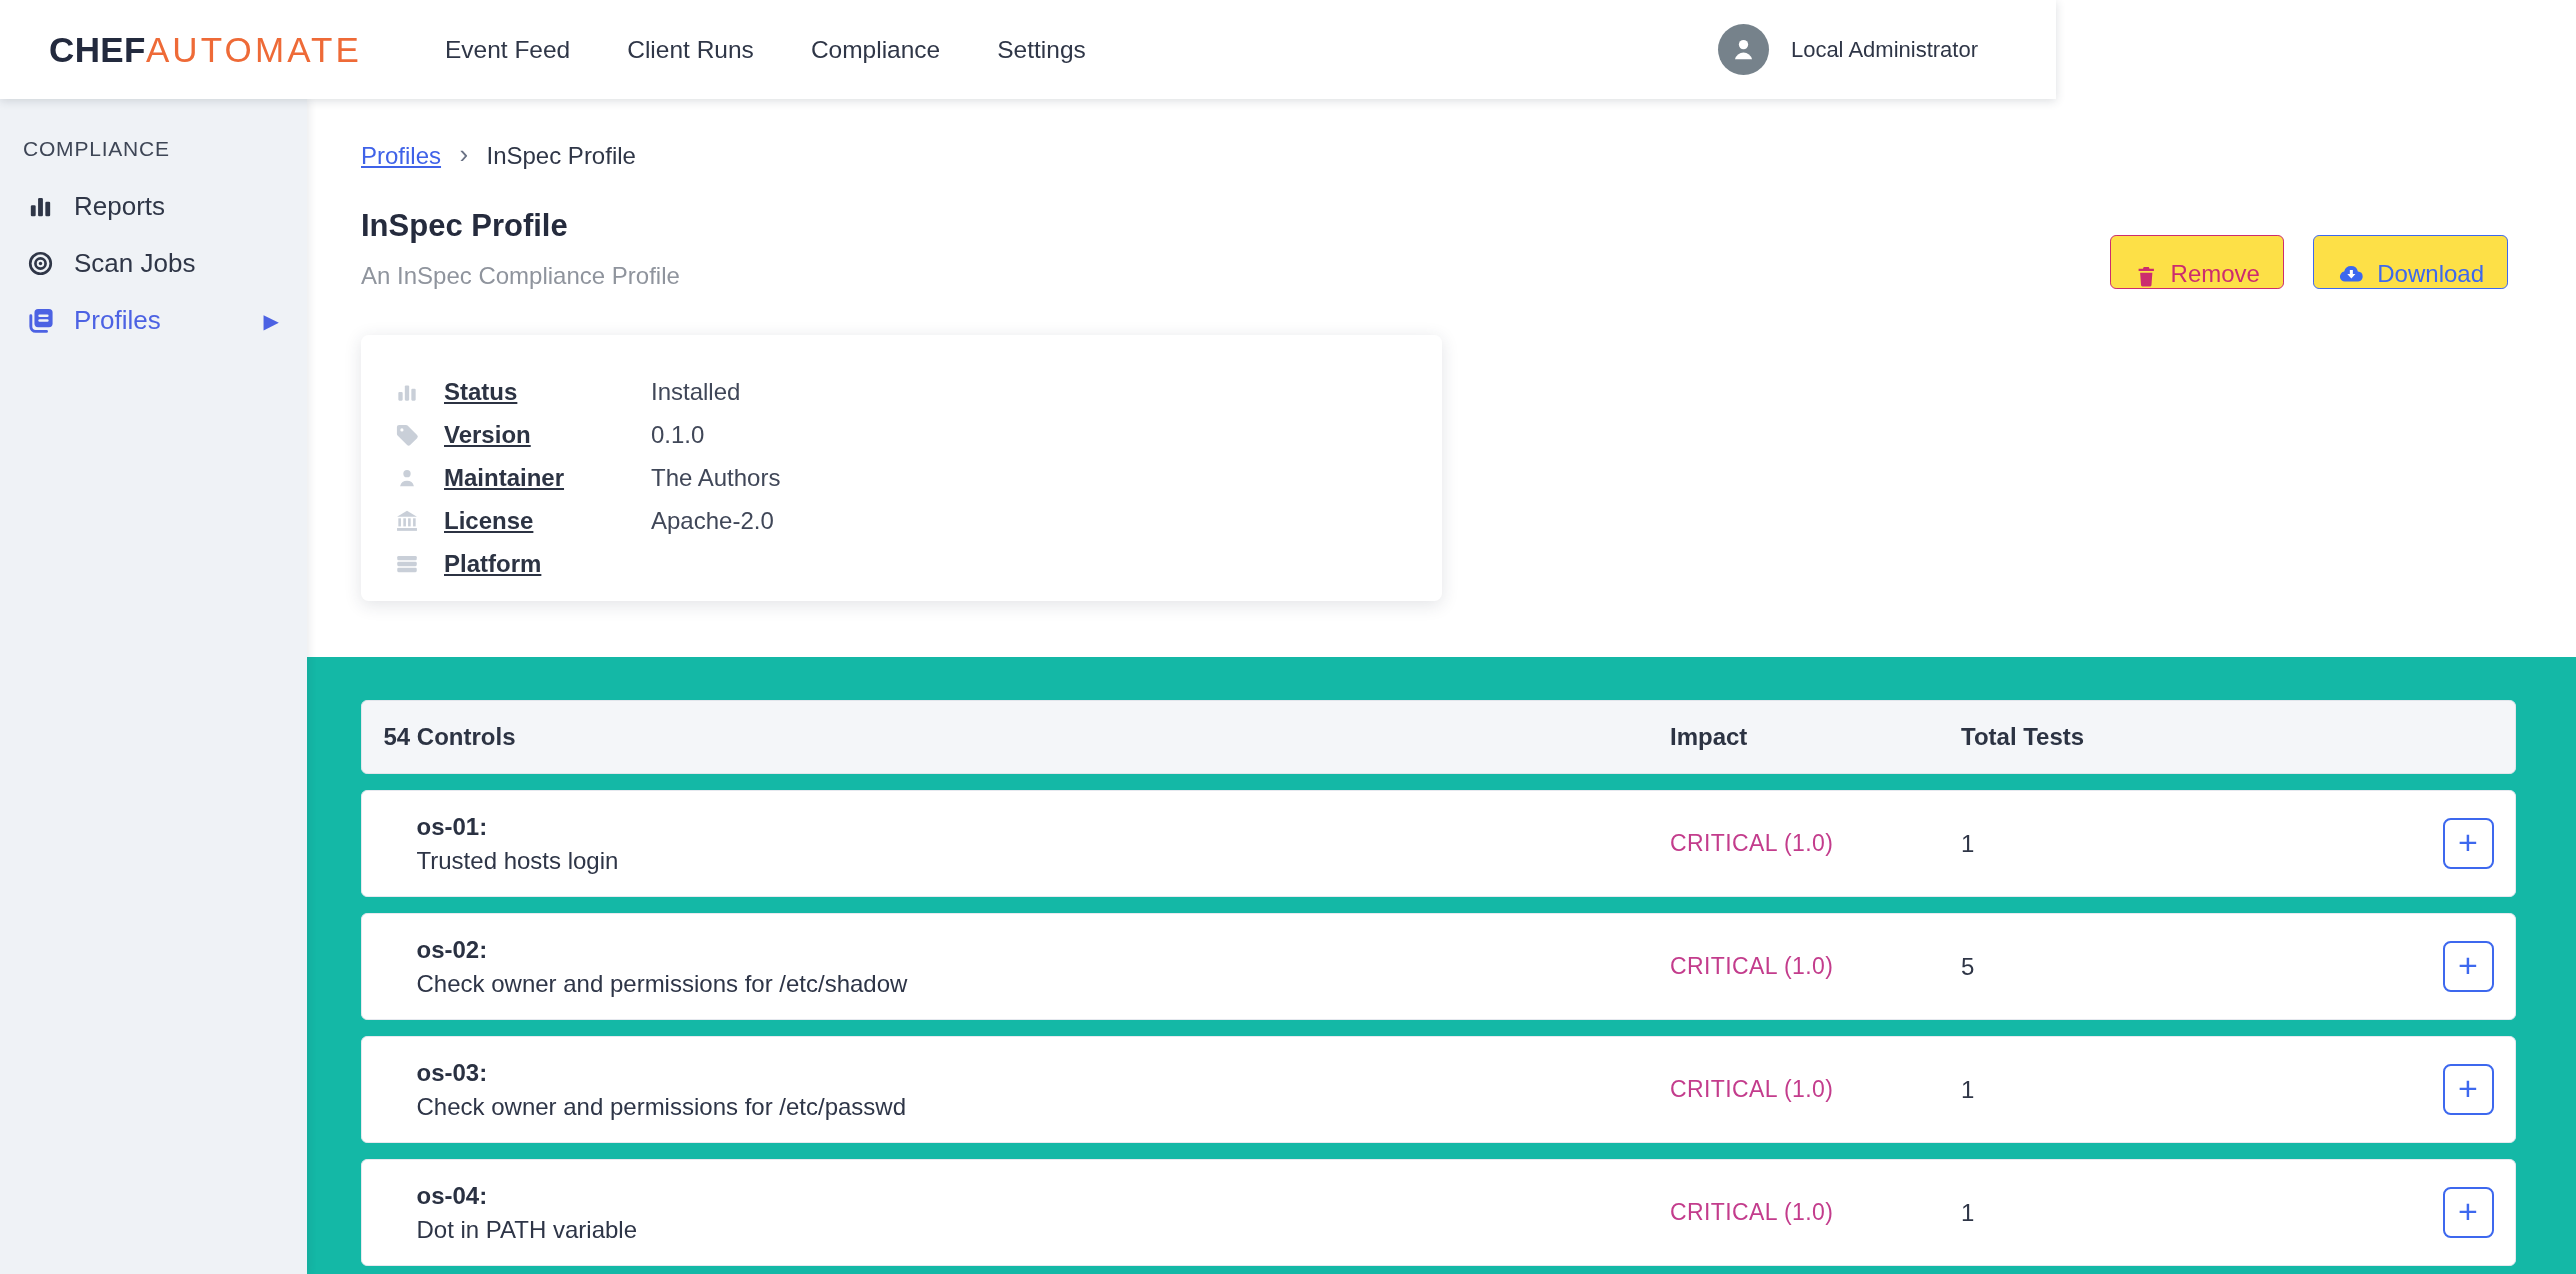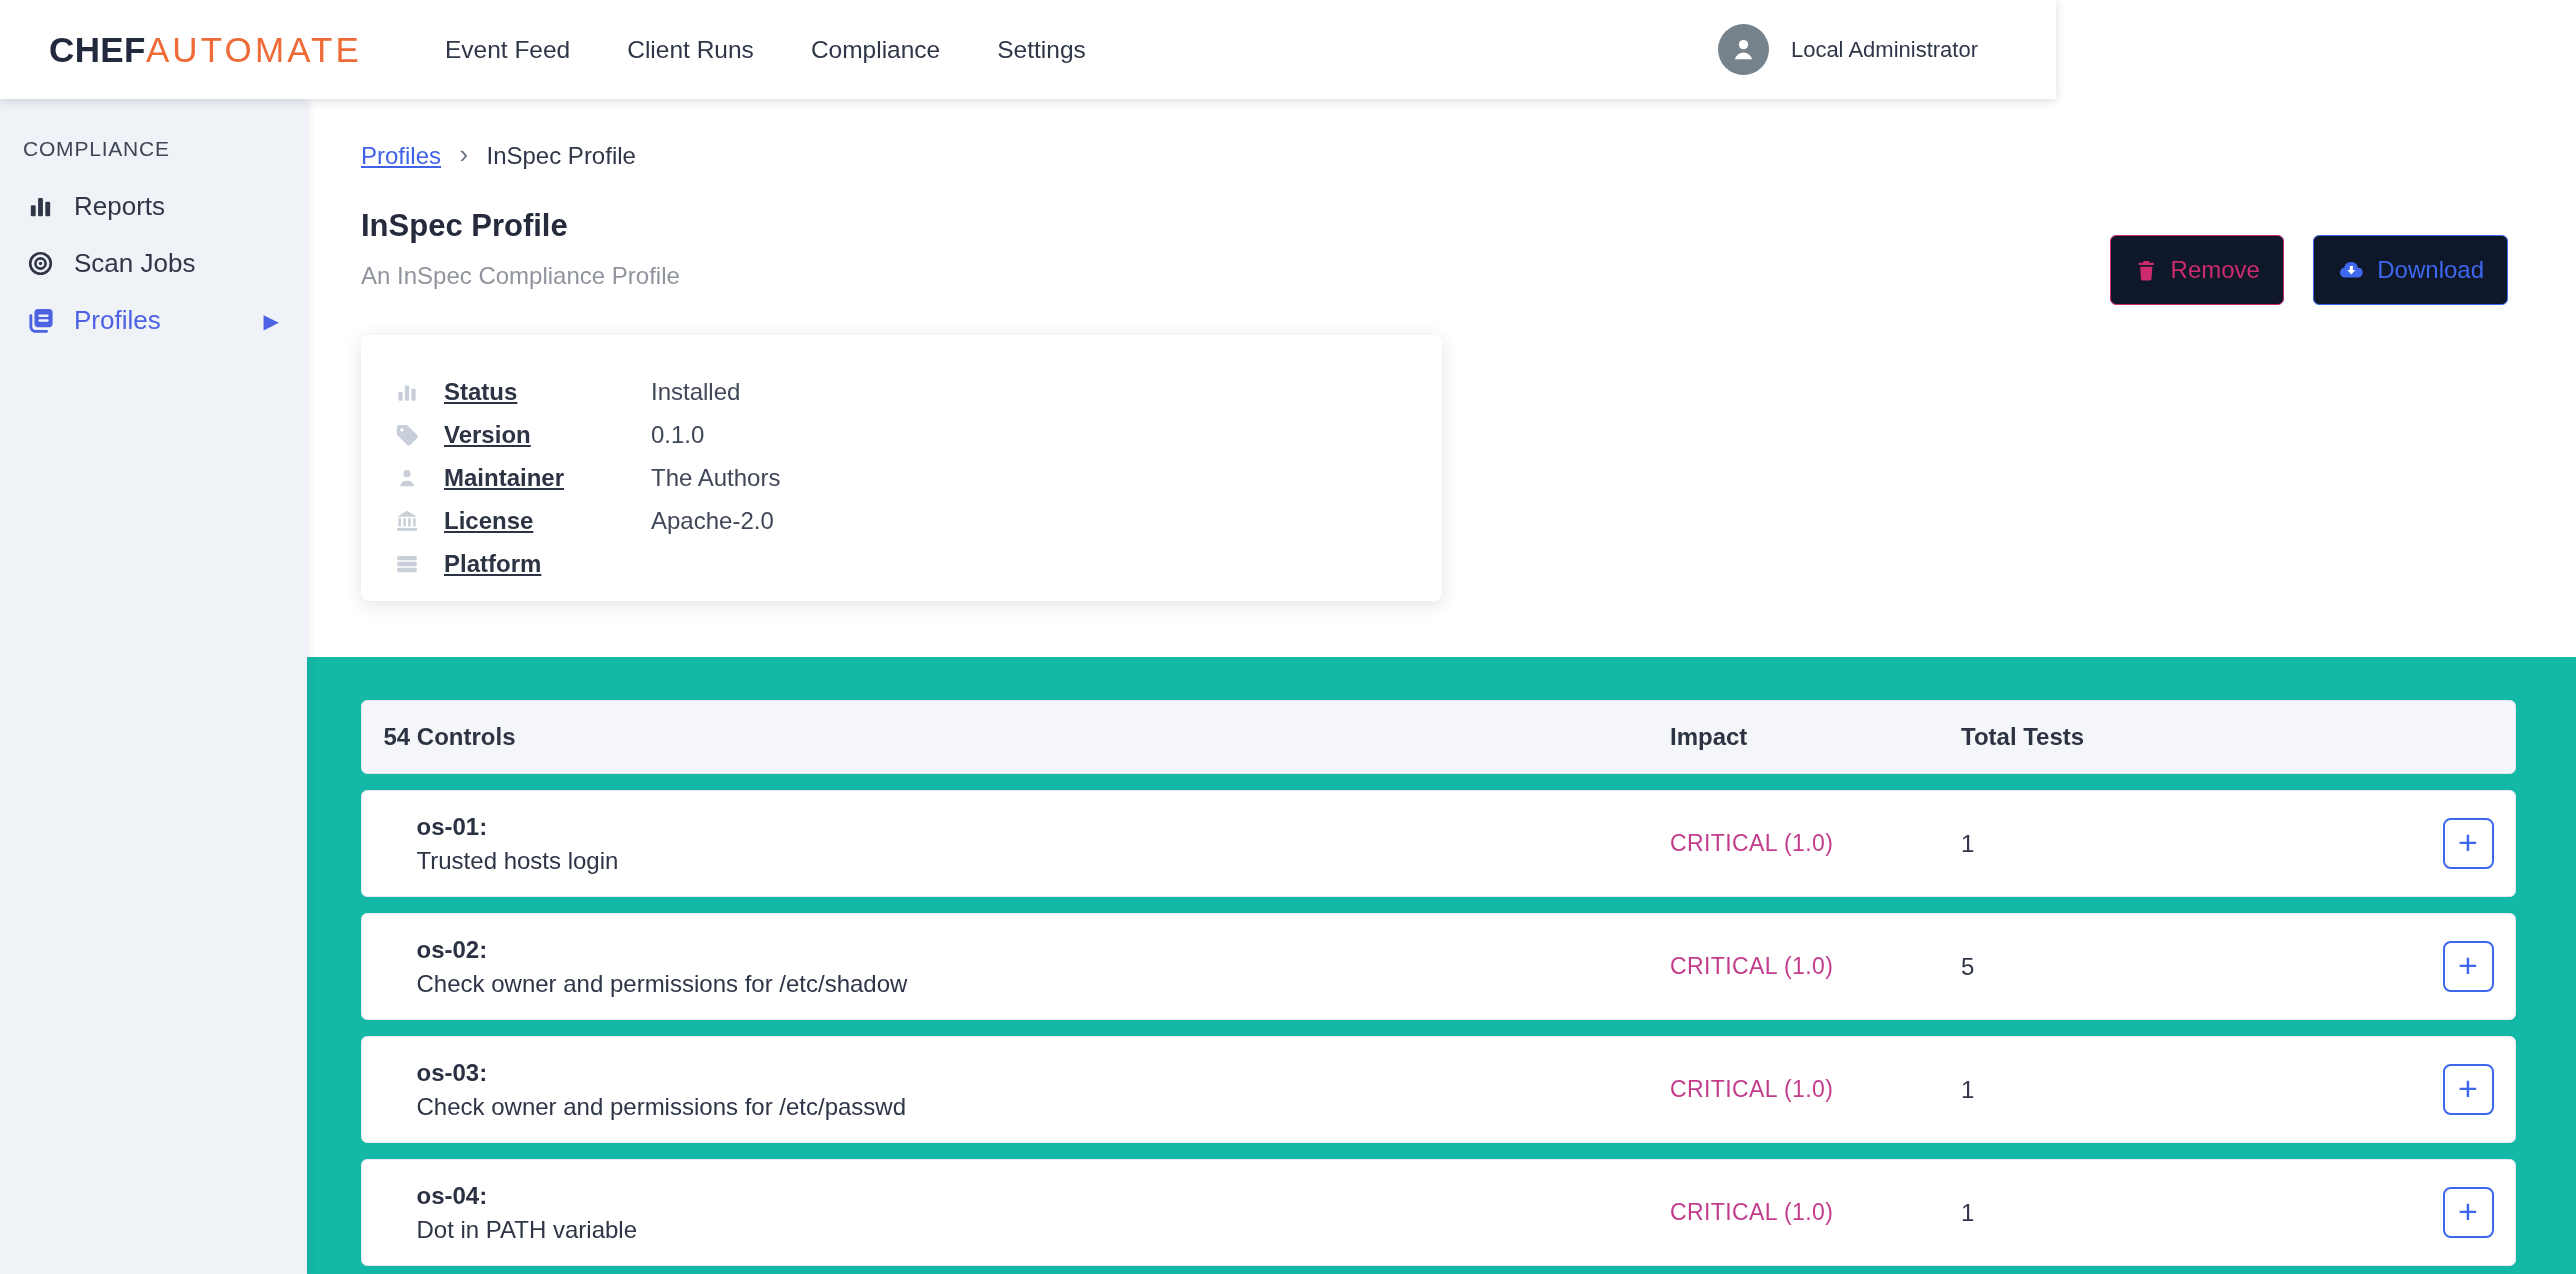--- a/index.html
+++ b/index.html
@@ -31,22 +31,22 @@
   
   .main { position:absolute; top:99px; left:307px; right:0; bottom:0; background:#fff; }
   .breadcrumb { position:absolute; left:54px; top:43px; font-size:24px; display:flex; align-items:center; gap:18.4px; }
   .breadcrumb a { color:#3F62E8; text-decoration:underline; cursor:pointer; }
   .crumb-sep { color:#6A7285; font-size:26px; line-height:1; transform:translateY(-2.3px); }
   .breadcrumb .current { color:#2F3647; }
   .page-title { position:absolute; left:54px; top:109px; font-size:31px; font-weight:700; color:#252B3D; }
   .page-sub { position:absolute; left:54px; top:163px; font-size:24px; color:#8F949D; }
 
   .actions { position:absolute; top:136px; right:68px; display:flex; gap:29px; }
-  .btn { height:70px; border-radius:6.1px; border:1.5px solid; background:#0f172a; display:inline-flex;
-         align-items:center; gap:12.3px; padding:0 23px; font-size:24px; font-family:inherit; cursor:pointer; }
+  .btn { height:54px; border-radius:6.1px; border:1.5px solid; background:#fde047; display:inline-flex;
+         align-items:flex-end; gap:12.3px; padding:0 23px; font-size:24px; font-family:inherit; cursor:pointer; }
   .btn-remove { color:#CC2C6E; border-color:#CC2C6E; }
   .btn-download { color:#3D68EE; border-color:#3D68EE; }
 
   .info-card { position:absolute; left:54px; top:236px; width:1081px; height:266px; background:#fff;
                border-radius:7.7px; box-shadow:0 3.8px 17px rgba(40,48,70,.13); padding-top:35px; }
   .detail-row { display:flex; align-items:center; height:43px; padding-left:29px; }
   .detail-row .dicon { width:34px; display:flex; justify-content:center; }
   .detail-row .dlabel { margin-left:20px; width:207px; font-size:24px; font-weight:700; color:#2C3343;text-decoration:underline; }
   .detail-row .dvalue { font-size:24px; color:#404758; }
 

